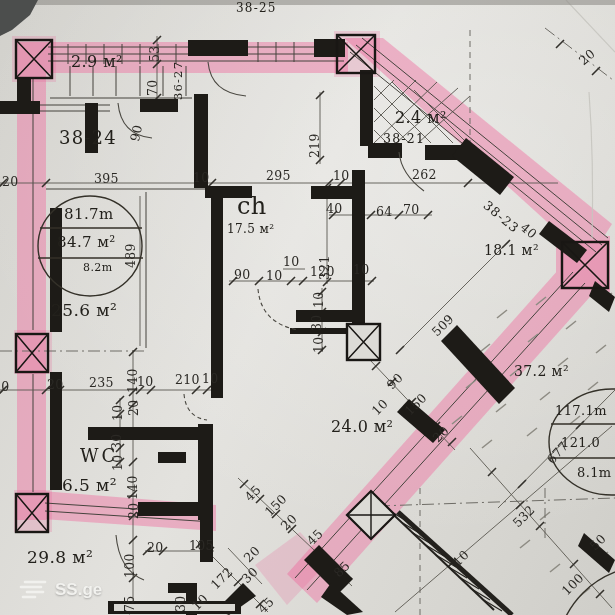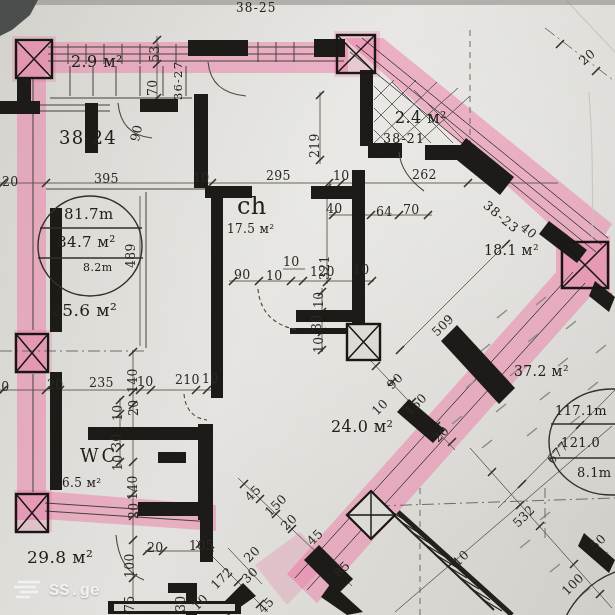--- a/index.html
+++ b/index.html
@@ -9,22 +9,22 @@
     background:
       radial-gradient(130% 100% at 72% 28%, rgba(255,255,255,.28), rgba(0,0,0,0) 60%),
       linear-gradient(115deg,#d2d1cc,#e3e2de 45%,#d9d8d3 75%,#cfcec9);
   }
   .stage svg.plan{position:absolute;left:0;top:0;}
   .lb{position:absolute;transform-origin:0 0;white-space:nowrap;line-height:1;}
   .d{font-size:12.5px;letter-spacing:.3px;color:#2b2925;}
   .c{font-size:12.5px;letter-spacing:1.2px;color:#23211c;}
   .r{font-size:16px;letter-spacing:.4px;color:#23211c;}
   .r90{transform:rotate(-90deg);}
-  .wm{position:absolute;left:13px;top:578px;display:flex;align-items:center;gap:6px;
-      font-family:Liberation Mono, monospace;font-weight:bold;font-size:17px;
+  .wm{position:absolute;left:19px;top:578px;display:flex;align-items:center;gap:6px;
+      font-family:Liberation Sans, sans-serif;font-weight:bold;font-size:17px;
       color:#f3f3f0;opacity:.95;text-shadow:0 1px 2px rgba(90,90,90,.45);}
 </style>
 </head>
 <body>
 
 <div class="stage">
 
 <svg class="plan" width="615" height="615" viewBox="0 0 615 615">
 
   <g fill="#ee7ba7" opacity="0.5">
@@ -234,21 +234,21 @@
 <span class="lb c r90" style="left:173px;top:100px;font-size:11.5px">36-27</span>
 <span class="lb c" style="left:489px;top:199px;transform:rotate(40deg)">38-23</span>
 
 <span class="lb r" style="left:71px;top:54px">2.9 м²</span>
 <span class="lb r" style="left:395px;top:110px;font-size:16px">2.4 м²</span>
 <span class="lb r" style="left:237px;top:194px;font-size:24px">ch</span>
 <span class="lb r" style="left:227px;top:223px;font-size:12px">17.5 м²</span>
 <span class="lb r" style="left:484px;top:243px;font-size:14px">18.1 м²</span>
 <span class="lb r" style="left:51px;top:302px;font-size:17px">25.6 м²</span>
 <span class="lb r" style="left:80px;top:447px;font-size:18px;letter-spacing:3px">WC</span>
-<span class="lb r" style="left:62px;top:477px;font-size:12px">6.5 м²</span>
+<span class="lb r" style="left:62px;top:477px;font-size:17px">6.5 м²</span>
 <span class="lb r" style="left:27px;top:549px;font-size:17px">29.8 м²</span>
 <span class="lb r" style="left:331px;top:419px">24.0 м²</span>
 <span class="lb r" style="left:514px;top:364px;font-size:14px">37.2 м²</span>
 
 <span class="lb r" style="left:64px;top:207px;font-size:15px">81.7m</span>
 <span class="lb r" style="left:57px;top:235px;font-size:15px">84.7 м²</span>
 <span class="lb r" style="left:83px;top:262px;font-size:11px">8.2m</span>
 <span class="lb r" style="left:555px;top:404px;font-size:13px">117.1m</span>
 <span class="lb r" style="left:561px;top:436px;font-size:13px">121.0</span>
 <span class="lb r" style="left:577px;top:466px;font-size:13px">8.1m</span>

